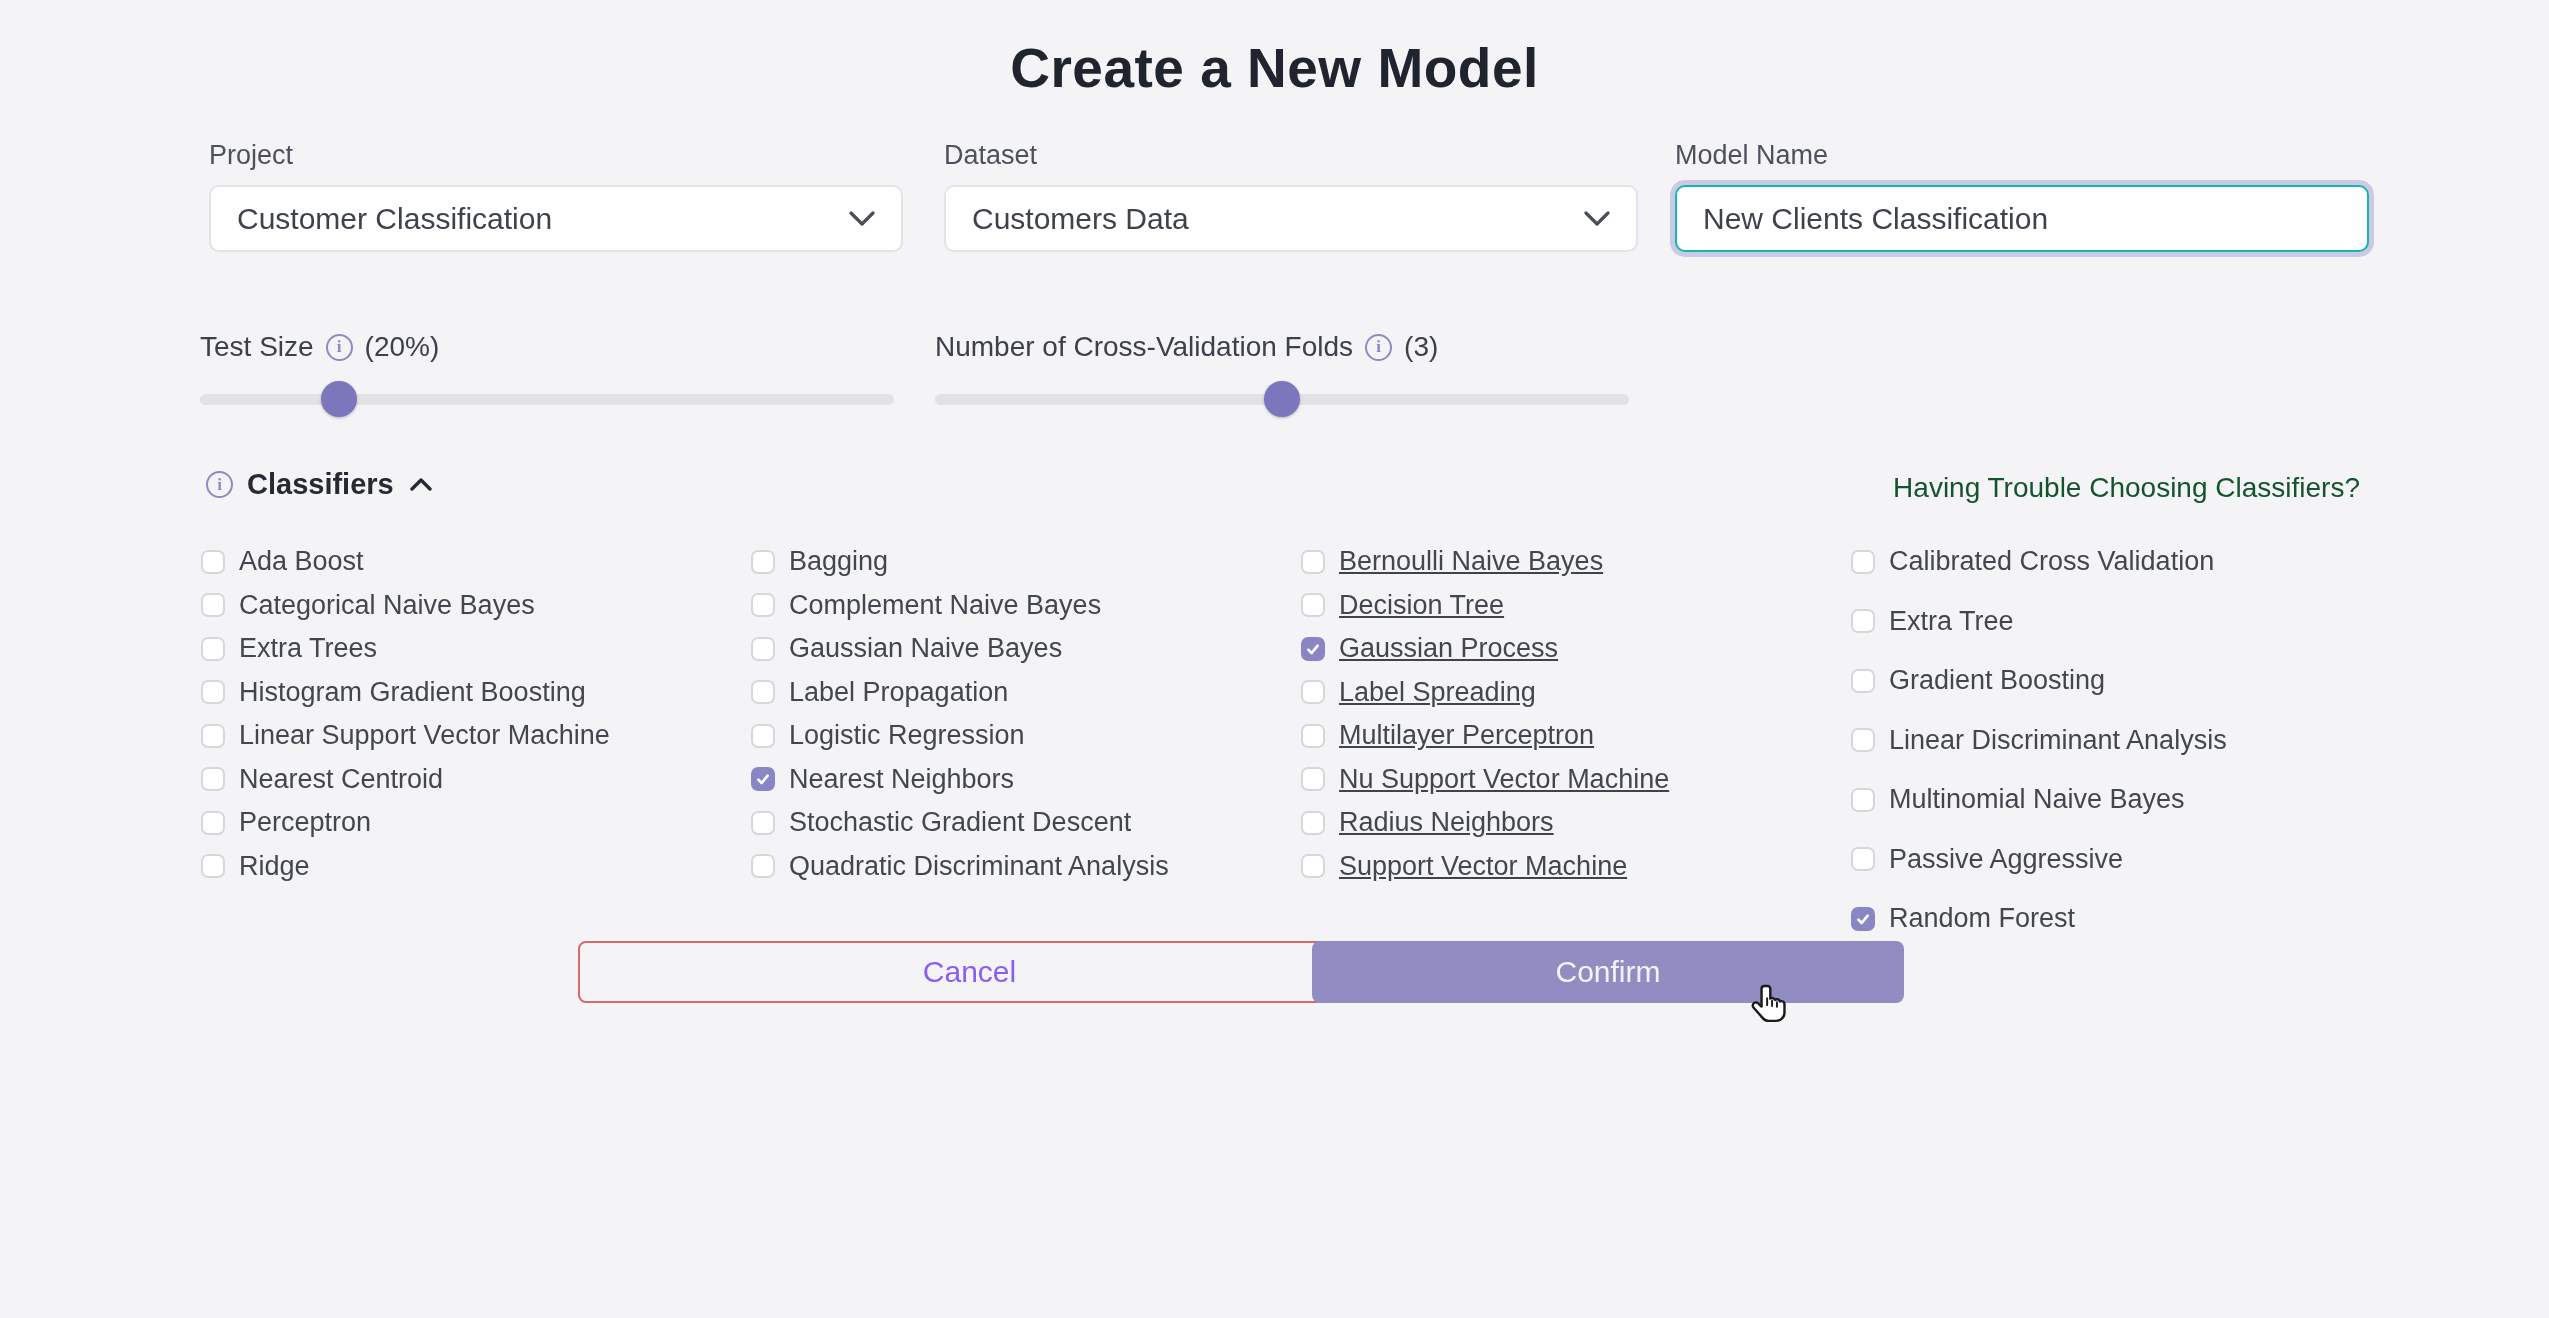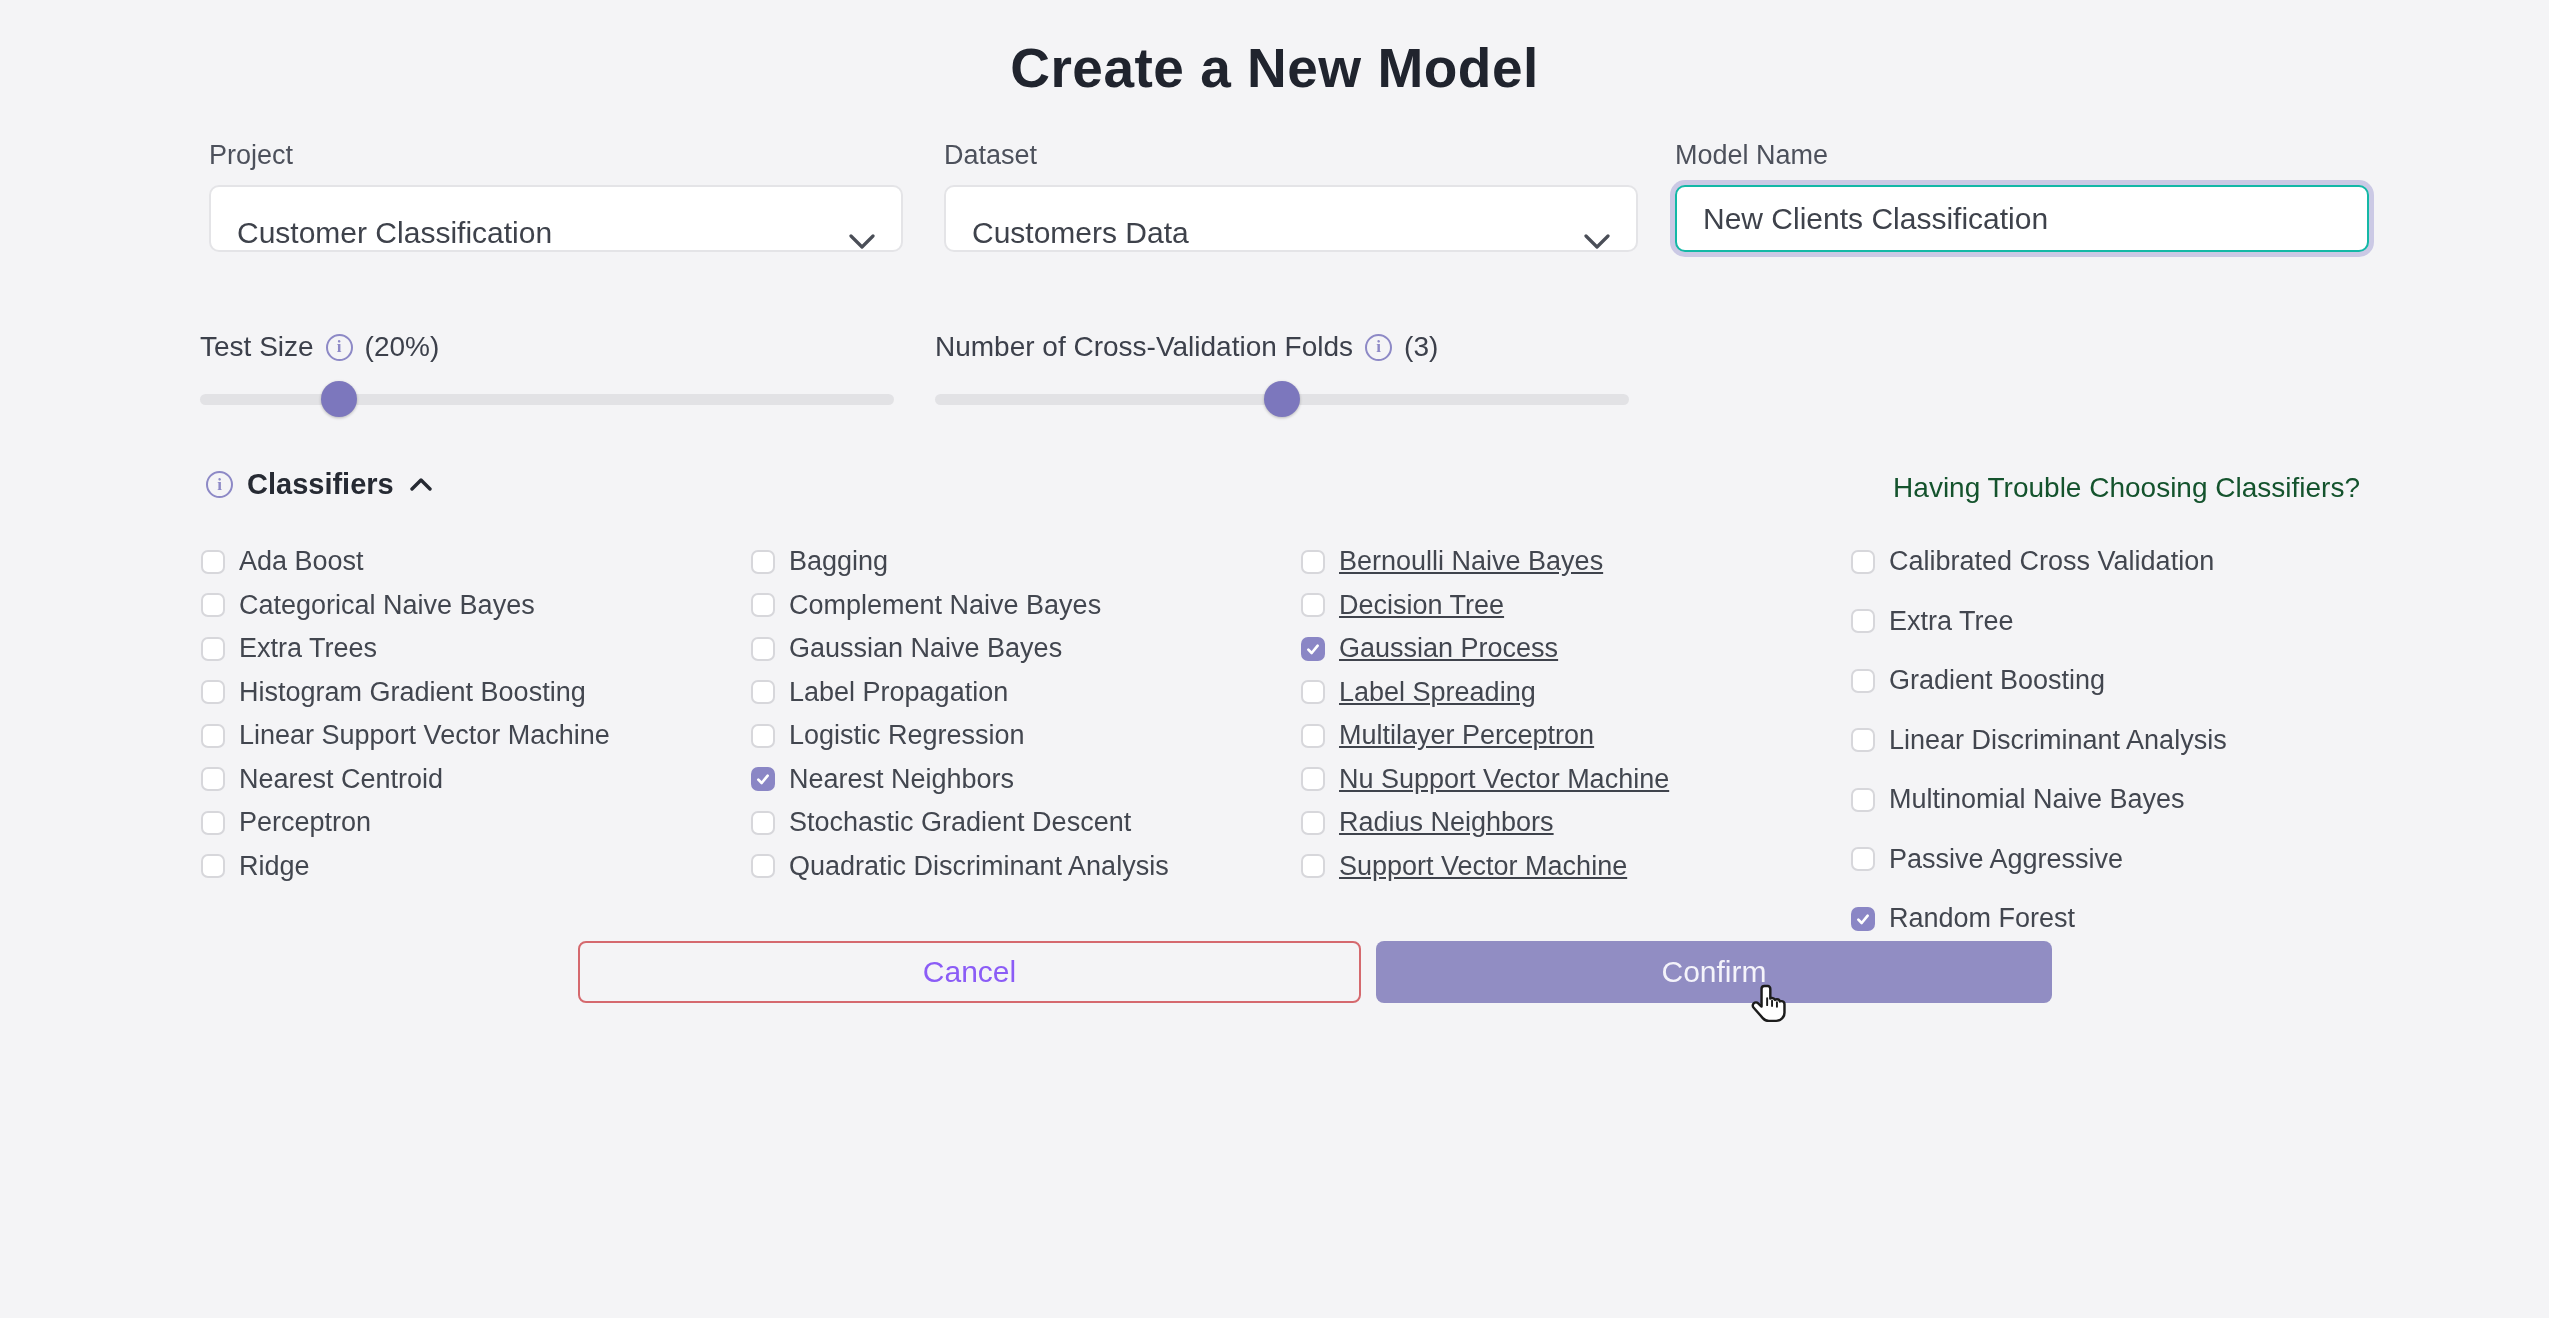--- a/index.html
+++ b/index.html
@@ -19,21 +19,21 @@
     font-size:55px; font-weight:bold; color:#20242e;
     letter-spacing:0.5px;
   }
 
   
   .fg { position:absolute; width:694px; top:140px;margin-left:9px; }
   .fg-label { display:block; font-size:27px; color:#4d515c; margin-bottom:14px; }
   .select-box {
     height:67px; background:#ffffff;
     border:2px solid #e4e4e7; border-radius:10px;
-    display:flex; align-items:flex-end; justify-content:space-between;
+    display:flex; align-items:center; justify-content:space-between;
     padding:0 26px; cursor:pointer;
   }
   .select-value { font-size:30px; color:#3e424b; }
   .chev { width:26px; height:16px; flex:0 0 auto; }
   .text-input {
     width:100%; height:67px; background:#ffffff;
     border:2px solid #14b8a6; border-radius:10px;
     box-shadow:0 0 0 5px #cbc9e5;
     padding:0 26px; font-size:30px; color:#3e424b;
     font-family:"Liberation Sans", sans-serif;
@@ -105,21 +105,21 @@
     position:absolute; top:941px; height:62px;
     display:flex; align-items:center; justify-content:center;
     border-radius:8px; font-size:30px; cursor:pointer;
     font-family:"Liberation Sans", sans-serif;
   }
   .btn-cancel {
     left:578px; width:783px;
     background:transparent; border:2px solid #d5696e; color:#8b5cf6;
   }
   .btn-confirm {
-    left:1376px; width:676px;
+    left:1312px; width:592px;
     background:#918dc3; border:none; color:#f4f3fa;
   }
 
   
   .mouse-cursor { position:absolute; left:1750px; top:983px; width:42px; height:46px; }
 </style>
 </head>
 <body>
 
 <h1 class="page-title">Create a New Model</h1>

